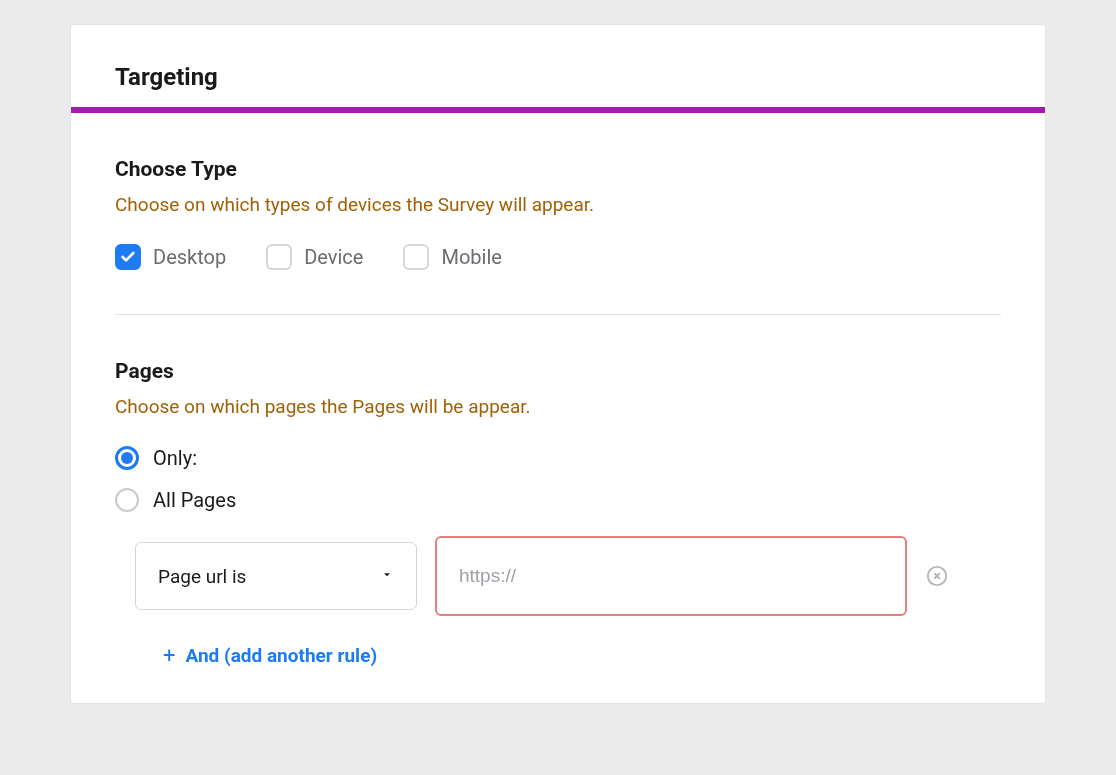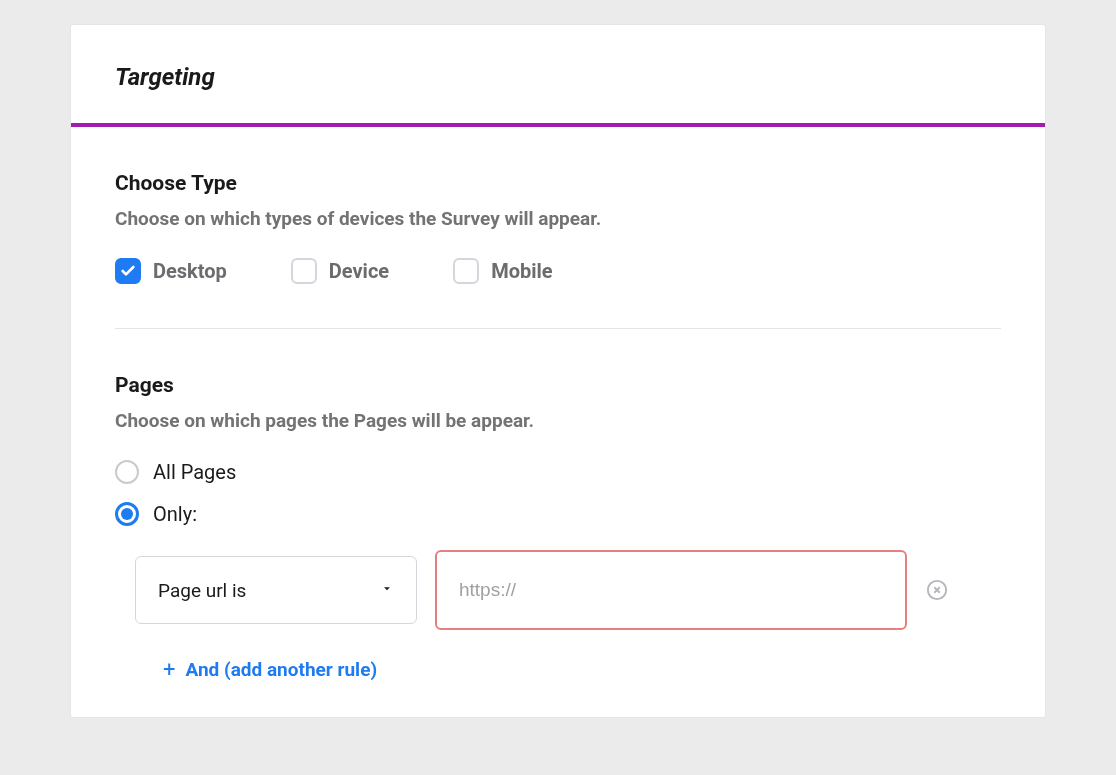--- a/index.html
+++ b/index.html
@@ -14,50 +14,47 @@
       height: 775px;
       padding: 24px 70px;
     }
     .card {
       background: #ffffff;
       border: 1px solid #e5e5e7;
       border-radius: 3px;
       overflow: hidden;
     }
     .card-header {
-      padding: 38px 44px 32px 44px;
-      border-bottom: 4px solid #a21caf;
-      font-style: italic;
+      padding: 38px 44px 16px 44px;
+      border-bottom: 6px solid #a21caf;
     }
     .card-title {
       font-size: 24px;
       font-weight: 700;
       color: #1a1a1a;
     }
     .card-body {
       padding: 44px 44px 36px 44px;
     }
     .section-title {
       font-size: 21px;
       font-weight: 700;
       color: #1a1a1a;
       margin-bottom: 12px;
     }
     .section-desc {
       font-size: 19px;
-      color: #737373;
+      color: #a16207;
       margin-bottom: 28px;
-      font-weight: bold;
     }
     .device-row {
       display: flex;
-      gap: 64px;
+      gap: 40px;
       align-items: center;
       margin-bottom: 44px;
-      font-weight: bold;
     }
     .device-item {
       display: flex;
       align-items: center;
       gap: 12px;
       cursor: pointer;
     }
     .checkbox {
       width: 26px;
       height: 26px;
@@ -233,26 +230,26 @@
     </div>
 
     <div class="divider"></div>
 
     <div>
       <div class="section-title">Pages</div>
       <div class="section-desc">Choose on which pages the Pages will be appear.</div>
 
       <div class="radio-group">
         <div class="radio-item">
+          <div class="radio selected"></div>
+          <span class="radio-label">Only:</span>
+        </div>
+        <div class="radio-item">
           <div class="radio"></div>
           <span class="radio-label">All Pages</span>
-        </div>
-        <div class="radio-item">
-          <div class="radio selected"></div>
-          <span class="radio-label">Only:</span>
         </div>
       </div>
 
       <div class="rule-row">
         <div class="select">
           <span class="select-text">Page url is</span>
           <span class="select-caret">
             <svg width="14" height="14" viewBox="0 0 24 24" fill="#1a1a1a">
                 <path d="M7 10l5 5 5-5z"></path>
               </svg>

